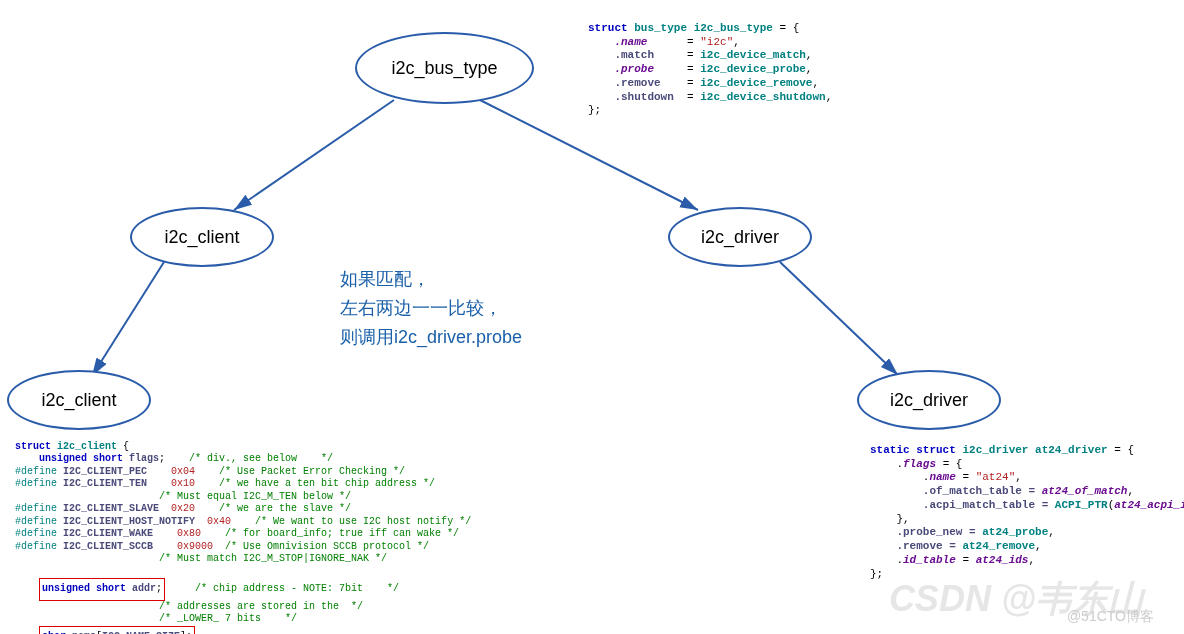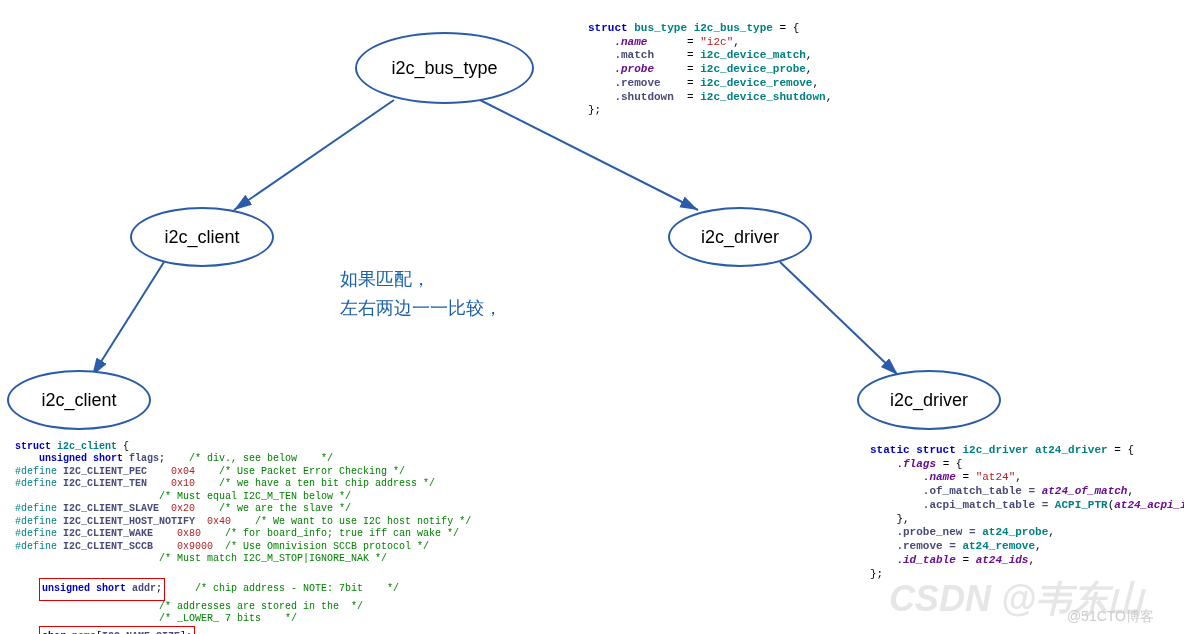--- a/index.html
+++ b/index.html
@@ -79,20 +79,21 @@
 
 <div class="ellipse" style="left:355px; top:32px; width:175px; height:68px;">i2c_bus_type</div>
 <div class="ellipse" style="left:130px; top:207px; width:140px; height:56px;">i2c_client</div>
 <div class="ellipse" style="left:668px; top:207px; width:140px; height:56px;">i2c_driver</div>
 <div class="ellipse" style="left:7px; top:370px; width:140px; height:56px;">i2c_client</div>
 <div class="ellipse" style="left:857px; top:370px; width:140px; height:56px;">i2c_driver</div>
 
 <div class="middle-text">
   <div>如果匹配，</div>
   <div>左右两边一一比较，</div>
+  <div>则调用i2c_driver.probe</div>
 </div>
 
 <div class="code code-top">
 <span class="kw">struct</span> <span class="typ">bus_type</span> <span class="fn">i2c_bus_type</span><span> = {</span>
     <span class="fld">.name</span>      <span>= </span><span class="str">"i2c"</span><span>,</span>
     <span class="dark">.match</span>     <span>= </span><span class="fn">i2c_device_match</span><span>,</span>
     <span class="fld">.probe</span>     <span>= </span><span class="fn">i2c_device_probe</span><span>,</span>
     <span class="dark">.remove</span>    <span>= </span><span class="fn">i2c_device_remove</span><span>,</span>
     <span class="dark">.shutdown</span>  <span>= </span><span class="fn">i2c_device_shutdown</span><span>,</span>
 <span>};</span>

